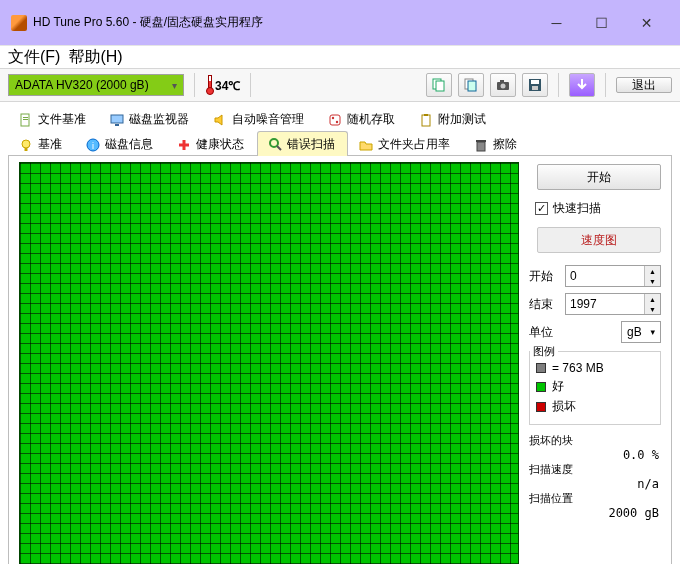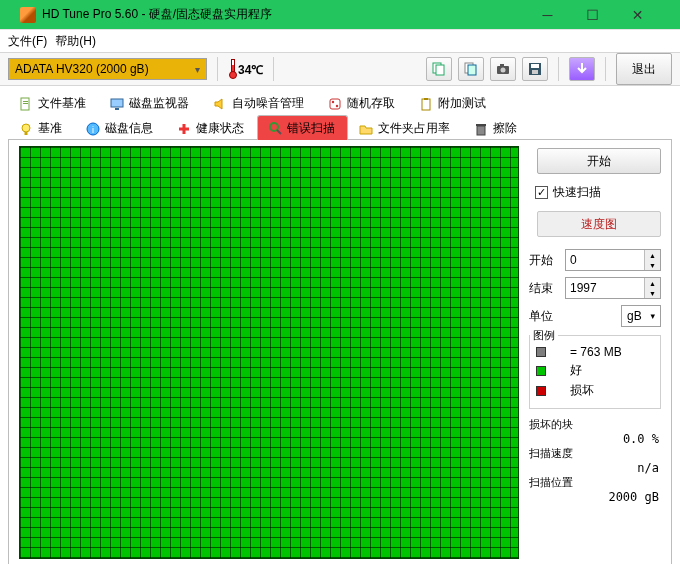--- a/index.html
+++ b/index.html
@@ -1,48 +1,48 @@
 <!DOCTYPE html>
 <html><head>
 <meta charset="utf-8">
 <style>
   * { box-sizing: border-box; font-family: "Microsoft YaHei", "Segoe UI", Tahoma, sans-serif; }
   html, body { margin:0; padding:0; }
   body { width:680px; height:564px; background:#fff; overflow:hidden; font-size:12px; color:#000; }
 
   
-  .titlebar { height:30px; background:#22c55e; display:flex; align-items:center; padding:0 20px; border-bottom:1px solid #e5e5e5; }
+  .titlebar { height:46px; background:#c4b5fd; display:flex; align-items:center; padding:0 11px; border-bottom:1px solid #e5e5e5; }
   .titlebar .app-icon { width:16px; height:16px; background:linear-gradient(135deg,#ff9a3d 40%,#b54f00 60%); border-radius:2px; margin-right:6px;}
   .titlebar .title-text { flex:1; font-size:12px; color:#000; }
   .win-btns { display:flex; height:100%; align-items:stretch; }
   .win-btn { width:45px; display:flex; align-items:center; justify-content:center; font-size:14px; color:#333;}
 
   
   .menubar { height:22px; display:flex; align-items:center; padding:0 8px; gap:8px; background:#fff;}
-  .menubar span { font-size:12px; }
+  .menubar span { font-size:16px; }
 
   
   .toolbar { height:34px; border-top:1px solid #d6d6d6; border-bottom:1px solid #d6d6d6; background:#f7f7f7; display:flex; align-items:center; padding:0 8px; gap:6px;}
-  .drive-select { height:22px; width:199px; border:1px solid #a0a0a0; background:#eab308; display:flex; align-items:center; padding:0 6px; justify-content:space-between; font-family:Consolas,monospace; font-size:12px;}
+  .drive-select { height:22px; width:176px; border:1px solid #a0a0a0; background:#84cc16; display:flex; align-items:center; padding:0 6px; justify-content:space-between; font-family:Consolas,monospace; font-size:12px;}
   .drive-select .chev { font-size:10px; color:#555; }
   .divider { width:1px; height:24px; background:#cfcfcf; margin:0 4px;}
   .temp-box { display:flex; align-items:center; }
   .thermo { width:10px; height:20px; position:relative; }
   .thermo .bulb{ position:absolute; bottom:0; left:1px; width:8px; height:8px; border-radius:50%; background:#e33; border:1px solid #900;}
   .thermo .stem{ position:absolute; bottom:6px; left:3px; width:4px; height:14px; background:linear-gradient(to top,#e33 60%,#fff 60%); border:1px solid #900; border-bottom:none;}
   .temp-val{ font-weight:bold; font-size:12px;}
   .tbtn { width:26px; height:24px; border:1px solid #b8b8b8; background:linear-gradient(#fdfdfd,#e8e8e8); border-radius:2px; display:flex; align-items:center; justify-content:center;}
   .tbtn svg{ width:16px; height:16px;}
-  .exit-btn{ width:56px; height:32px; border:1px solid #adadad; background:linear-gradient(#fdfdfd,#e4e4e4); border-radius:2px; font-size:12px; display:flex; align-items:center; justify-content:center;}
+  .exit-btn{ width:56px; height:16px; border:1px solid #adadad; background:linear-gradient(#fdfdfd,#e4e4e4); border-radius:2px; font-size:12px; display:flex; align-items:center; justify-content:center;}
 
   
   .tabs-wrap { padding:4px 8px 0 8px; background:#fff;}
   .tabs-row { display:flex; }
   .tab { display:flex; align-items:center; gap:5px; padding:3px 12px 3px 10px; font-size:12px; border:1px solid transparent; border-bottom:none; position:relative; top:1px; background:#fff;}
-  .tab.active { border-color:#bdbdbd; border-top-left-radius:3px; border-top-right-radius:3px; z-index:2; background:#ef4444;}
+  .tab.active { border-color:#bdbdbd; border-top-left-radius:3px; border-top-right-radius:3px; z-index:2; background:#fef9c3;}
   .tabs-row.row2 .tab:not(.active){ margin-top:1px;}
   .tab-icon{ width:14px; height:14px; display:flex; align-items:center; justify-content:center;}
   .content-border{ border:1px solid #bdbdbd; border-top:1px solid #bdbdbd; height:432px; position:relative; background:#fff;}
   .content-inner{ position:absolute; inset:0; padding:6px 10px 8px 10px; display:flex; gap:10px;}
 
   
   .scan-grid{
     width:500px; height:413px; background:#00c400;
     background-image:
       linear-gradient(to right, rgba(0,0,0,0.55) 1px, transparent 1px),
@@ -61,21 +61,21 @@
   .num-row{ display:flex; align-items:center; gap:6px;}
   .num-row .lbl{ width:30px;}
   .num-input{ flex:1; height:22px; border:1px solid #a0a0a0; background:#fff; display:flex;}
   .num-input .val{ flex:1; padding:0 4px; display:flex; align-items:center;}
   .num-input .spin{ width:16px; border-left:1px solid #bcbcbc; display:flex; flex-direction:column;}
   .num-input .spin div{ flex:1; display:flex; align-items:center; justify-content:center; font-size:7px; background:#eee;}
   .unit-row{ display:flex; align-items:center; gap:6px;}
   .unit-sel{ width:40px; height:22px; border:1px solid #a0a0a0; background:#fff; display:flex; align-items:center; justify-content:space-between; padding:0 5px; margin-left:auto;}
   .legend-box{ border:1px solid #cfcfcf; padding:6px 6px 6px 6px; position:relative; margin-top:2px;}
   .legend-box .title{ position:absolute; top:-8px; left:0; background:#fff; padding:0 3px; font-size:11px;}
-  .legend-row{ display:flex; align-items:center; gap:24px; margin:3px 0;}
+  .legend-row{ display:flex; align-items:center; gap:6px; margin:3px 0;}
   .lg-sq{ width:10px; height:10px; border:1px solid #333;}
   .stats{ margin-top:2px;}
   .stats .st-label{ font-size:11px;}
   .stats .st-val{ text-align:right; font-family:Consolas,monospace; font-size:12px; padding-right:2px;}
 </style>
 </head>
 <body>
 
 <div class="titlebar">
   <div class="app-icon"></div>

